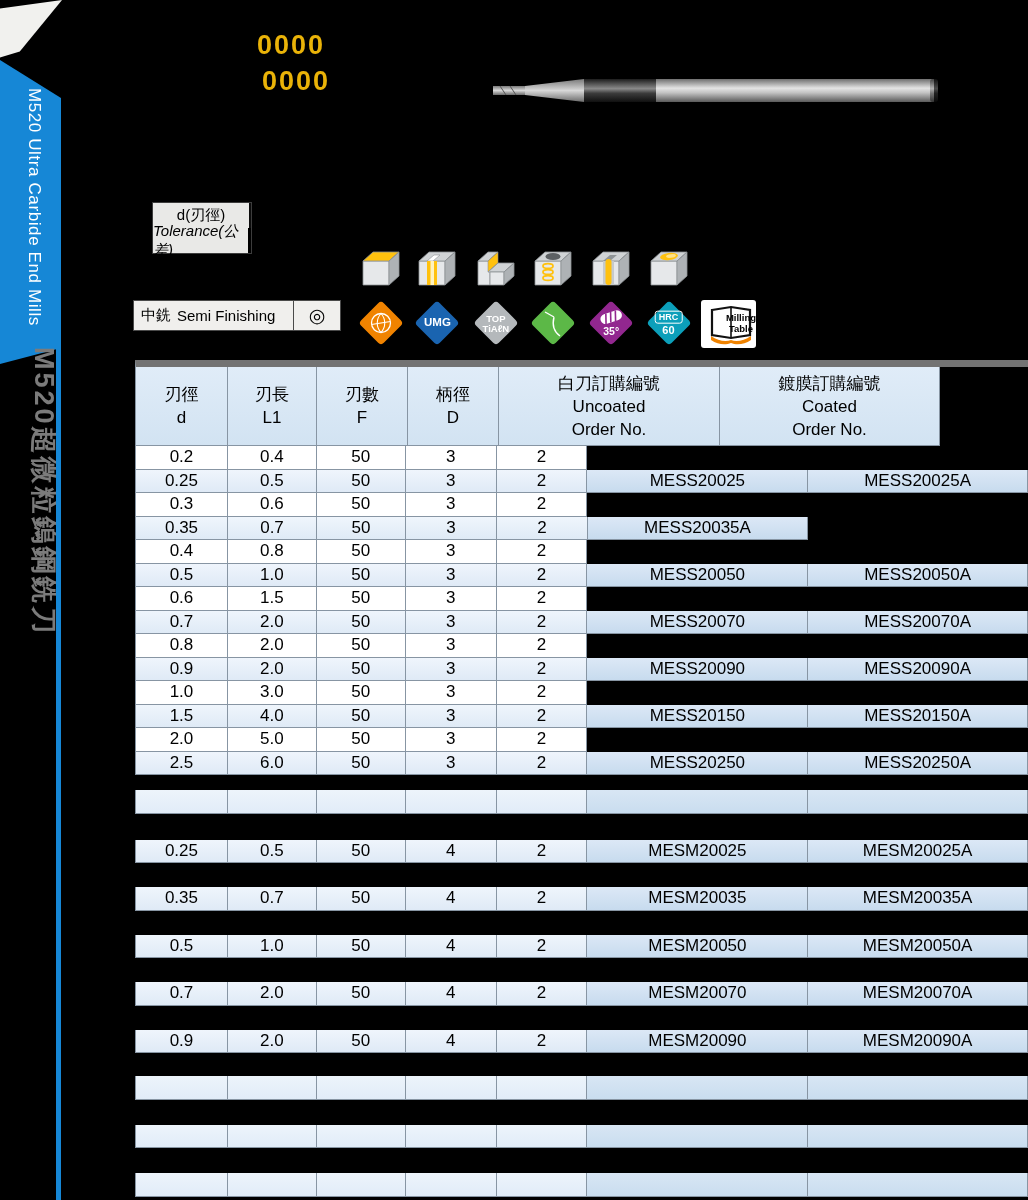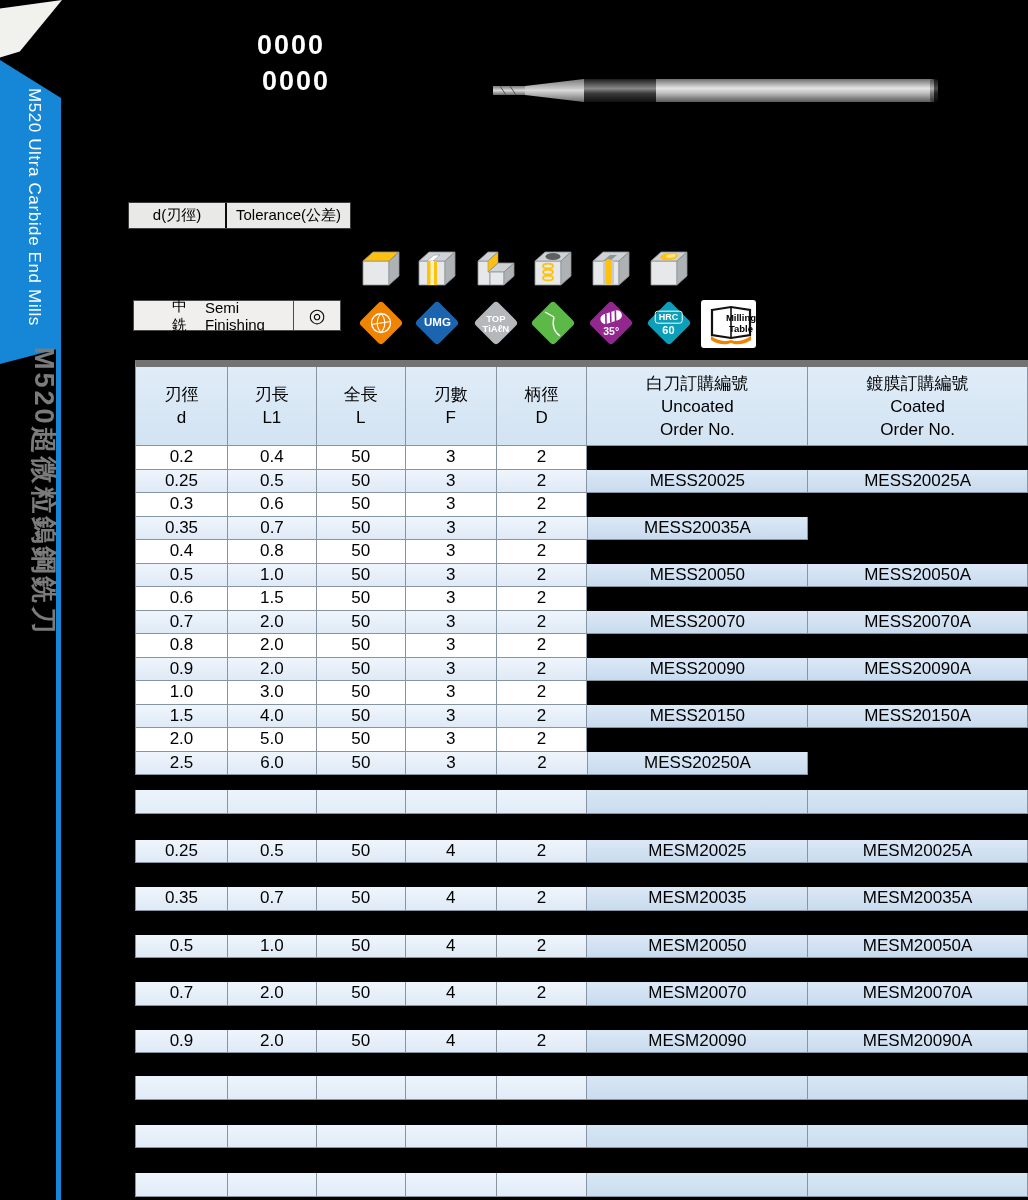--- a/index.html
+++ b/index.html
@@ -10,37 +10,37 @@
   .corner-wedge{position:absolute;left:0;top:0;width:66px;height:60px;background:#f1f1ee;
         clip-path:polygon(0 14%,94% 0,30% 86%,0 96%);}
   .side-band{position:absolute;left:0;top:60px;width:61px;height:304px;background:#1687d6;
         clip-path:polygon(0 0,100% 12.5%,100% 94.7%,0 100%);}
   .side-line{position:absolute;left:56px;top:348px;width:5px;height:852px;background:#1687d6;}
   .vt{position:absolute;white-space:nowrap;transform:rotate(90deg);transform-origin:left top;}
   .side-title-en{left:44px;top:88px;color:#ffffff;font-size:17px;letter-spacing:.6px;}
   .side-title-zh{left:62px;top:347px;color:#7b7b7b;font-size:27px;font-weight:700;letter-spacing:3px;}
 
   
-  .code{position:absolute;color:#ffffff;font-weight:700;font-size:27px;letter-spacing:2px;}
+  .code{position:absolute;color:#eab308;font-weight:700;font-size:27px;letter-spacing:2px;}
   .code1{left:257px;top:30px;}
   .code2{left:262px;top:66px;}
 
   
   .tool{position:absolute;left:478px;top:72px;}
 
   
-  .tol{position:absolute;left:128px;top:202px;display:flex;border:1px solid #3c3c3c;}
+  .tol{position:absolute;left:152px;top:202px;display:flex;border:1px solid #3c3c3c;flex-direction:column;}
   .tol-cell{height:25px;background:#e9e9e7;display:flex;align-items:center;justify-content:center;
         font-size:15px;}
   .tol-c1{width:96px;border-right:2px solid #0c0c0c;}
-  .tol-c2{width:123px;}
+  .tol-c2{width:95px;font-style:italic;}
 
   
   .finish{position:absolute;left:133px;top:300px;width:208px;height:31px;display:flex;
-        background:#f0efed;border:1px solid #4a4a4a;box-sizing:border-box;padding-left:31px;}
+        background:#f0efed;border:1px solid #4a4a4a;box-sizing:border-box;}
   .finish-label{flex:1;display:flex;align-items:center;padding-left:7px;font-size:15px;gap:6px;}
   .finish-symbol{width:46px;border-left:1px solid #4a4a4a;display:flex;align-items:center;
         justify-content:center;font-size:19px;}
 
   
   .cube{position:absolute;top:248px;}
 
   
   .badge{position:absolute;top:307px;width:32px;height:32px;border-radius:4px;
         transform:rotate(45deg);display:flex;align-items:center;justify-content:center;}
@@ -238,24 +238,20 @@
   <div id="main-table">
       <div class="tr head">
         <div class="th c0">
           <span>刃徑</span>
           <span>d</span>
         </div>
         <div class="th c1">
           <span>刃長</span>
           <span>L1</span>
         </div>
-        <div class="th c2">
-          <span>全長</span>
-          <span>L</span>
-        </div>
         <div class="th c4">
           <span>刃數</span>
           <span>F</span>
         </div>
         <div class="th c3">
           <span>柄徑</span>
           <span>D</span>
         </div>
         <div class="th c5">
           <span>白刀訂購編號</span>
@@ -383,20 +379,21 @@
         <div class="td c4 num">2</div>
         <div class="td c5 ord"></div>
         <div class="td c6 ord"></div>
       </div>
       <div class="tr r blue">
         <div class="td c0 num">2.5</div>
         <div class="td c1 num">6.0</div>
         <div class="td c2 num">50</div>
         <div class="td c3 num">3</div>
         <div class="td c4 num">2</div>
+        <div class="td c5 ord">MESS20250</div>
         <div class="td c6 ord">MESS20250A</div>
       </div>
       <div class="gap" style="height: 15px;"></div>
       <div class="tr r emptyrow">
         <div class="td c0 num"></div>
         <div class="td c1 num"></div>
         <div class="td c2 num"></div>
         <div class="td c3 num"></div>
         <div class="td c4 num"></div>
         <div class="td c5 ord"></div>

